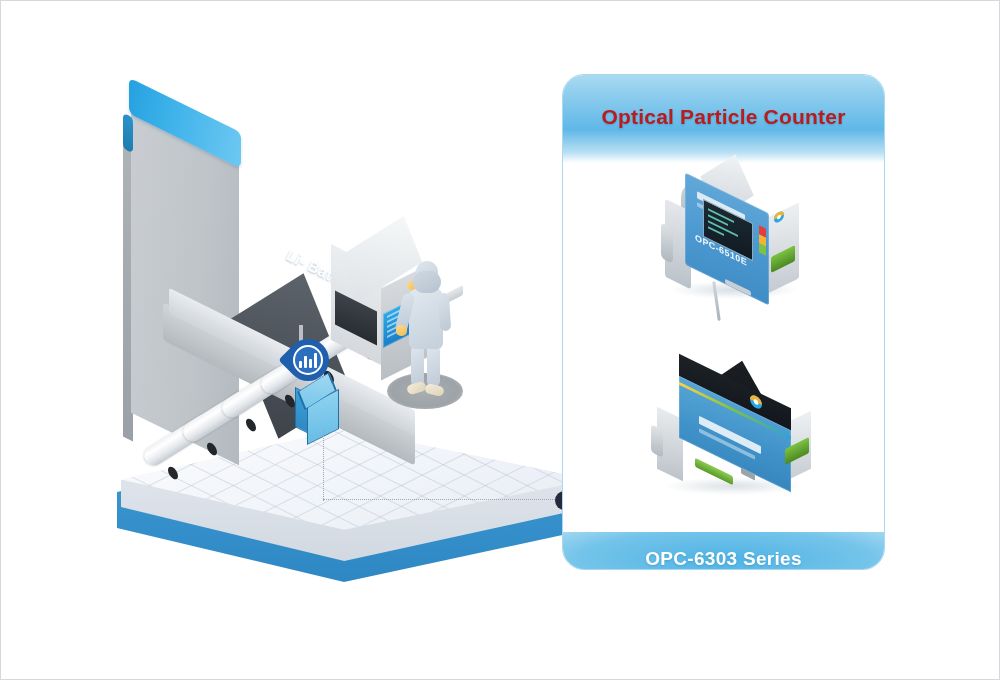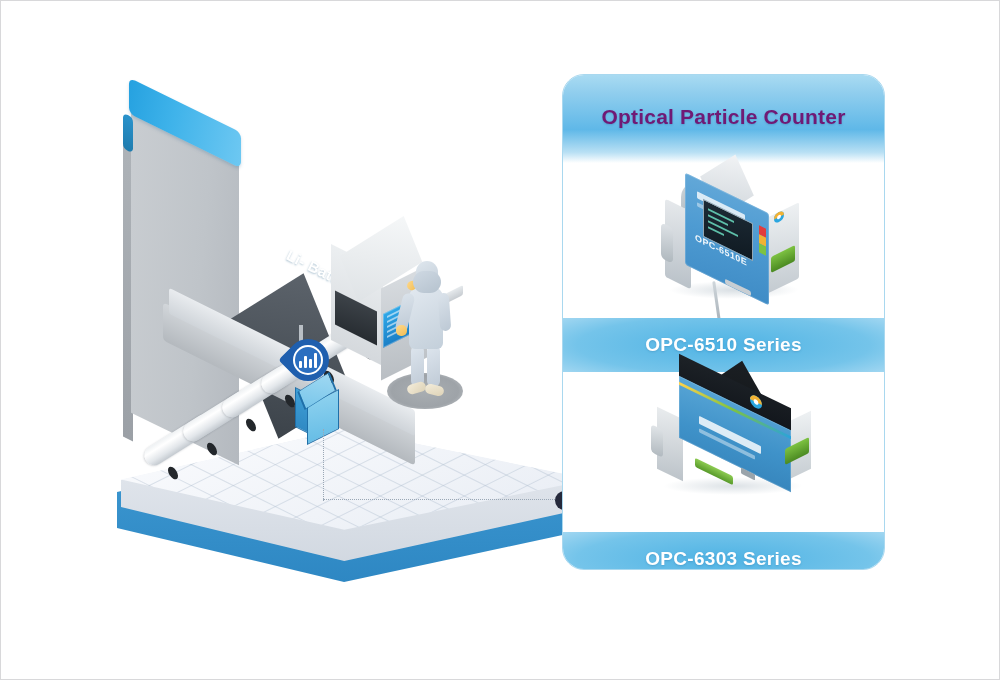--- a/index.html
+++ b/index.html
@@ -21,21 +21,21 @@
     position:absolute;left:561px;top:73px;width:323px;height:496px;
     border:1.4px solid #a9d8ef;border-radius:22px;background:#ffffff;
     box-sizing:border-box;overflow:hidden;
   }
   #panel-header{
     position:absolute;left:0;top:0;width:100%;height:88px;
     background:linear-gradient(180deg,#a9dbf2 0%,#93cfee 18%,#5fb8e8 62%,#b9e0f4 88%,#ffffff 100%);
   }
   #panel-title{
     position:absolute;left:0;top:30px;width:100%;text-align:center;
-    color:#701a75;font-size:21px;font-weight:bold;letter-spacing:.2px;
+    color:#b91c1c;font-size:21px;font-weight:bold;letter-spacing:.2px;
     text-shadow:0 1px 2px rgba(40,110,160,.35);
     font-family:"Liberation Sans","DejaVu Sans",sans-serif;
   }
   .series-band{
     position:absolute;left:0;width:100%;height:54px;
     background:radial-gradient(120% 140% at 50% 50%, #4fb3e4 0%, #74c4ea 38%, #bfe3f6 66%, rgba(255,255,255,0) 88%);
     display:flex;align-items:center;justify-content:center;
   }
   .series-band span{
     color:#ffffff;font-size:19px;font-weight:bold;letter-spacing:.3px;
@@ -450,23 +450,20 @@
           </div>
           <div class="d1-strip" style="top:46px;background:#e23c3c;"></div>
           <div class="d1-strip" style="top:55px;background:#f2b233;"></div>
           <div class="d1-strip" style="top:64px;background:#7dc242;"></div>
           <div id="d1-green"></div>
           <div id="d1-foot"></div>
           <div id="d1-probe"></div>
         </div>
       </div>
 
-      <div class="series-band" id="band-1">
-        <span>OPC-6510 Series</span>
-      </div>
 
       <div class="product-slot" id="slot-2">
         <div class="dev" id="dev2">
           <div id="d2-shadow"></div>
           <div id="d2-ant"></div>
           <div id="d2-left"></div>
           <div id="d2-earL"></div>
           <div id="d2-right"></div>
           <div id="d2-top"></div>
           <div id="d2-topdark"></div>

